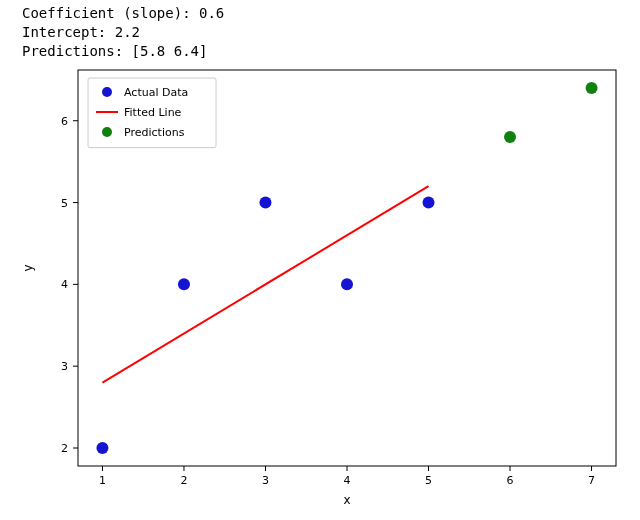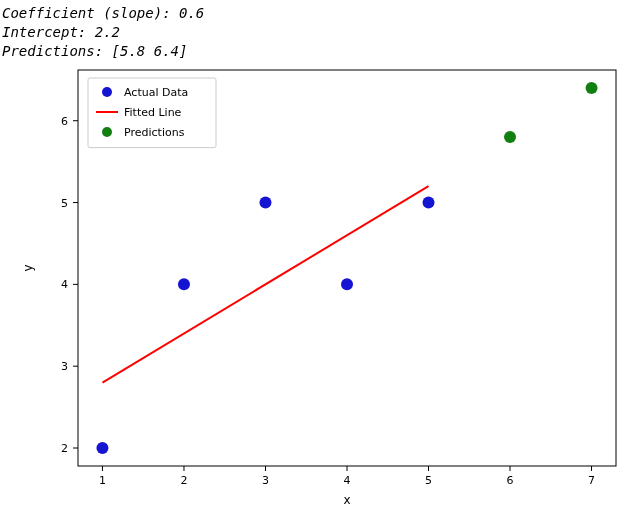--- a/index.html
+++ b/index.html
@@ -6,24 +6,23 @@
     margin: 0;
     padding: 0;
     width: 640px;
     height: 520px;
     background: #ffffff;
     font-family: "DejaVu Sans Mono", "Courier New", monospace;
     font-size: 14px;
     color: #000;
   }
   .header-text {
-    padding: 4px 0 0 2px;
+    padding: 4px 0 0 22px;
     line-height: 1.35;
     white-space: pre;
-    font-style: italic;
   }
   .chart-wrap {
     position: absolute;
     left: 0;
     top: 58px;
     width: 640px;
     height: 462px;
   }
   svg { display: block; }
   .axis-label {

